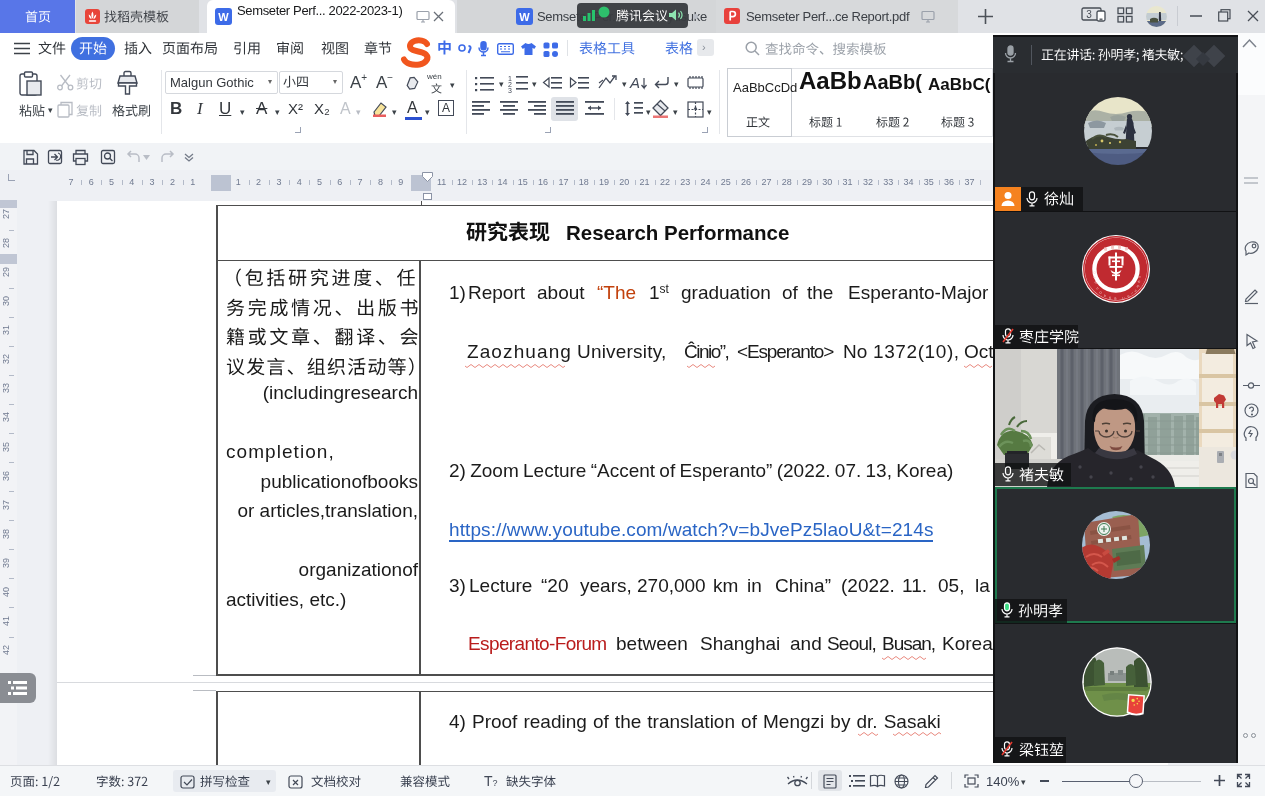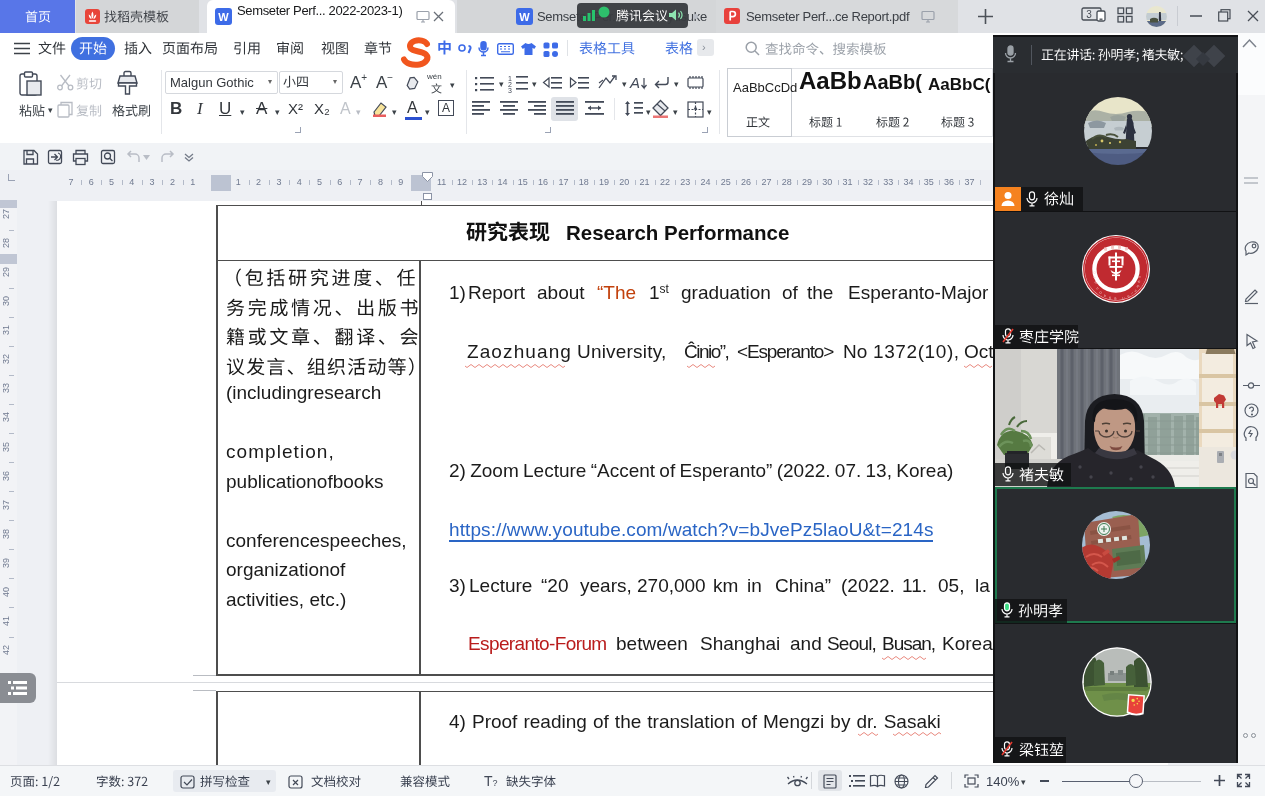--- a/index.html
+++ b/index.html
@@ -15,21 +15,21 @@
 #quickbar{left:0;top:143px;width:1265px;height:27px;background:#f1f3f6}
 #rulerband{left:0;top:170px;width:1265px;height:31px;background:#eef0f4}
 #canvas{left:0;top:201px;width:1265px;height:564px;background:#eef0f4}
 #page{position:absolute;left:57px;top:0;width:1111px;height:564px;background:#fff}
 #statusbar{left:0;top:765px;width:1265px;height:31px;background:#f4f6f8;border-top:1px solid #dddfe3;z-index:60}
 #rightstrip{left:1238px;top:33px;width:27px;height:732px;background:#f4f5f7;z-index:40}
 #vpanel{left:993px;top:35px;width:245px;height:728px;background:#111214;z-index:50}
 .doctext{position:absolute;font-size:19px;color:#1b1b1b;white-space:pre;line-height:26px}
 .w{position:absolute;white-space:pre}
 .tline{position:absolute;background:#4e4e4e}
-.lc{position:absolute;left:226px;width:192px;display:flex;justify-content:flex-start;font-size:19px;color:#1b1b1b;white-space:pre}
+.lc{position:absolute;left:226px;width:192px;display:flex;justify-content:flex-end;font-size:19px;color:#1b1b1b;white-space:pre}
 .sq{position:absolute;overflow:visible}
 .vlabel{position:absolute;background:rgba(16,17,18,.78);display:flex;align-items:center}
 </style></head><body>
 <svg width="0" height="0" style="position:absolute">
     <defs>
 <path id="gr9996" d="M243 568L755 568L755 670L243 670ZM243 507L243 408L755 408L755 507ZM243 730L755 730L755 836L243 836ZM228 65C259 98 294 144 313 178L54 178L54 248L456 248C450 278 442 312 433 341L168 341L168 960L243 960L243 903L755 903L755 960L833 960L833 341L512 341L546 248L949 248L949 178L696 178C725 143 757 101 785 60L702 38C681 80 643 138 611 178L345 178L389 155C370 122 331 72 294 36Z"></path>
 <path id="gr9875" d="M464 418L464 599C464 706 421 825 50 899C66 915 87 944 96 960C485 876 541 737 541 600L541 418ZM545 770C661 824 812 907 885 963L932 903C854 848 703 769 589 719ZM171 285L171 752L248 752L248 355L760 355L760 750L839 750L839 285L478 285C497 250 517 207 535 165L935 165L935 95L74 95L74 165L449 165C437 204 419 249 403 285Z"></path>
 <path id="gr627E" d="M676 102C725 145 784 209 811 251L871 207C843 166 782 106 733 64ZM189 40L189 242L46 242L46 312L189 312L189 528C131 544 77 558 34 569L56 642L189 603L189 865C189 879 184 883 170 884C157 884 113 885 67 883C76 902 86 933 89 952C158 952 200 951 226 939C252 927 262 907 262 865L262 581L395 541L386 472L262 508L262 312L384 312L384 242L262 242L262 40ZM829 415C795 491 746 566 686 634C664 560 646 470 633 370L941 337L933 267L625 299C616 219 610 133 607 43L531 43C535 136 542 224 550 307L396 323L404 394L558 378C573 501 595 609 624 698C548 771 459 830 367 867C387 882 412 905 425 925C505 889 583 836 653 773C702 882 768 948 858 955C909 959 949 908 971 745C955 739 923 720 907 704C898 815 882 869 855 867C798 861 750 805 713 713C787 634 849 544 891 452Z"></path>
 <path id="gr7A3B" d="M881 54C767 90 559 116 386 129C394 146 403 171 405 188C582 177 794 152 930 112ZM596 216C618 267 641 335 650 376L714 357C706 316 681 250 656 200ZM401 247C428 297 458 363 470 404L533 380C520 340 489 275 461 227ZM867 178C847 240 809 328 779 383L837 408C869 356 906 275 936 205ZM339 48C273 80 157 109 59 127C67 144 78 170 81 186C117 180 156 173 195 165L195 327L56 327L56 397L186 397C151 510 91 641 34 713C47 732 66 764 75 786C117 727 160 635 195 540L195 961L266 961L266 505C290 545 316 592 328 617L372 557C356 535 292 451 266 421L266 397L395 397L395 327L266 327L266 148C310 137 351 123 386 108ZM683 445L683 512L849 512L849 642L688 642L688 709L849 709L849 851L487 851L487 708L641 708L641 642L487 642L487 518C540 497 596 472 641 446L584 394C544 424 475 459 414 485L414 959L487 959L487 918L849 918L849 953L919 953L919 445Z"></path>
 <path id="gr58F3" d="M80 426L80 628L150 628L150 491L847 491L847 628L920 628L920 426ZM460 39L460 127L63 127L63 195L460 195L460 287L139 287L139 352L863 352L863 287L538 287L538 195L940 195L940 127L538 127L538 39ZM299 568L299 692C299 775 262 851 33 901C45 914 64 948 70 966C318 909 373 804 373 695L373 636L631 636L631 852C631 930 654 950 735 950C752 950 847 950 865 950C933 950 953 919 961 802C941 797 911 786 895 774C892 868 887 882 857 882C837 882 760 882 744 882C710 882 705 878 705 851L705 568Z"></path>
@@ -646,21 +646,21 @@
 <div class="w" style="left:616px;top:432px;font-size:19px;color:#1b1b1b">between</div>
 <div class="w" style="left:700px;top:432px;font-size:19px;color:#1b1b1b">Shanghai</div>
 <div class="w" style="left:790px;top:432px;font-size:19px;color:#1b1b1b">and</div>
 <div class="w" style="left:827px;top:432px;font-size:19px;color:#1b1b1b;letter-spacing:-0.8px">Seoul,</div>
 <div class="w" style="left:882px;top:432px;font-size:19px;color:#1b1b1b;letter-spacing:-1.0px">Busan,</div>
 <div class="w" style="left:942px;top:432px;font-size:19px;color:#1b1b1b">Korea)</div>
 <div class="doctext" style="left:449px;top:508px;word-spacing:0.8px">4) Proof reading of the translation of Mengzi by dr. Sasaki</div>
 <div class="lc" style="top:181px"><span>(including</span><span>research</span></div>
 <div class="lc" style="top:240px;justify-content:flex-start;letter-spacing:1.05px">completion,</div>
 <div class="lc" style="top:269.5px"><span>publication</span><span>of</span><span>books</span></div>
-<div class="lc" style="top:328.5px"><span>conference</span><span>speeches,</span></div>
+<div class="lc" style="top:299px"><span>or articles,</span><span>translation,</span></div>
 <div class="lc" style="top:358px"><span>organization</span><span>of</span></div>
 <div class="lc" style="top:387.5px;justify-content:flex-start">activities, etc.)</div>
 <svg class="sq" style="left:465px;top:163px" width="101" height="4" viewBox="0 0 101 4">
       <path d="M0 2 q2 3 4 0 q2 -3 4 0 q2 3 4 0 q2 -3 4 0 q2 3 4 0 q2 -3 4 0 q2 3 4 0 q2 -3 4 0 q2 3 4 0 q2 -3 4 0 q2 3 4 0 q2 -3 4 0 q2 3 4 0 q2 -3 4 0 q2 3 4 0 q2 -3 4 0 q2 3 4 0 q2 -3 4 0 q2 3 4 0 q2 -3 4 0 q2 3 4 0 q2 -3 4 0 q2 3 4 0 q2 -3 4 0 q2 3 4 0" fill="none" stroke="#e98a80" stroke-width="1"></path>
     </svg>
 <svg class="sq" style="left:687px;top:163px" width="31" height="4" viewBox="0 0 31 4">
       <path d="M0 2 q2 3 4 0 q2 -3 4 0 q2 3 4 0 q2 -3 4 0 q2 3 4 0 q2 -3 4 0 q2 3 4 0" fill="none" stroke="#e98a80" stroke-width="1"></path>
     </svg>
 <svg class="sq" style="left:964px;top:163px" width="29" height="4" viewBox="0 0 29 4">
       <path d="M0 2 q2 3 4 0 q2 -3 4 0 q2 3 4 0 q2 -3 4 0 q2 3 4 0 q2 -3 4 0 q2 3 4 0" fill="none" stroke="#e98a80" stroke-width="1"></path>

